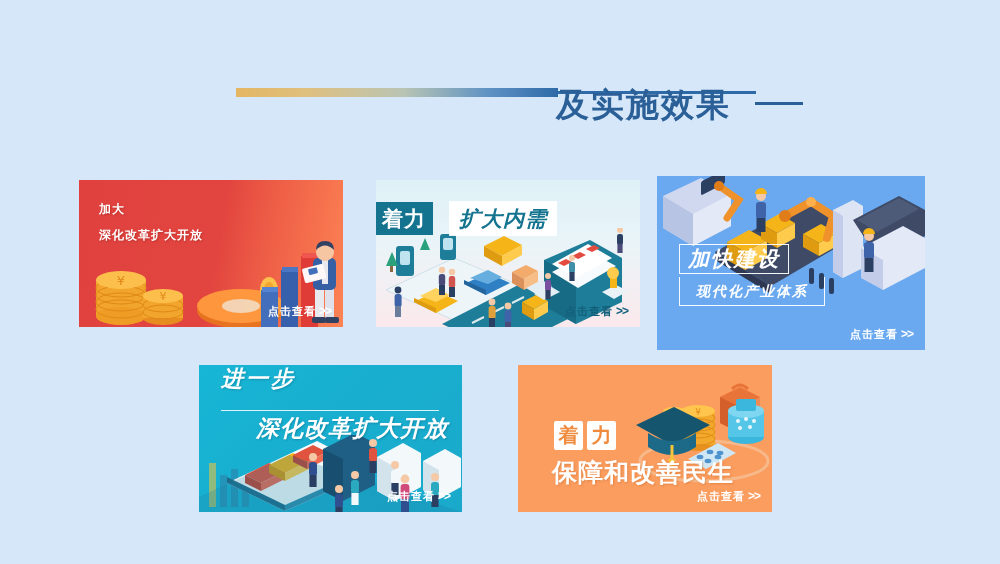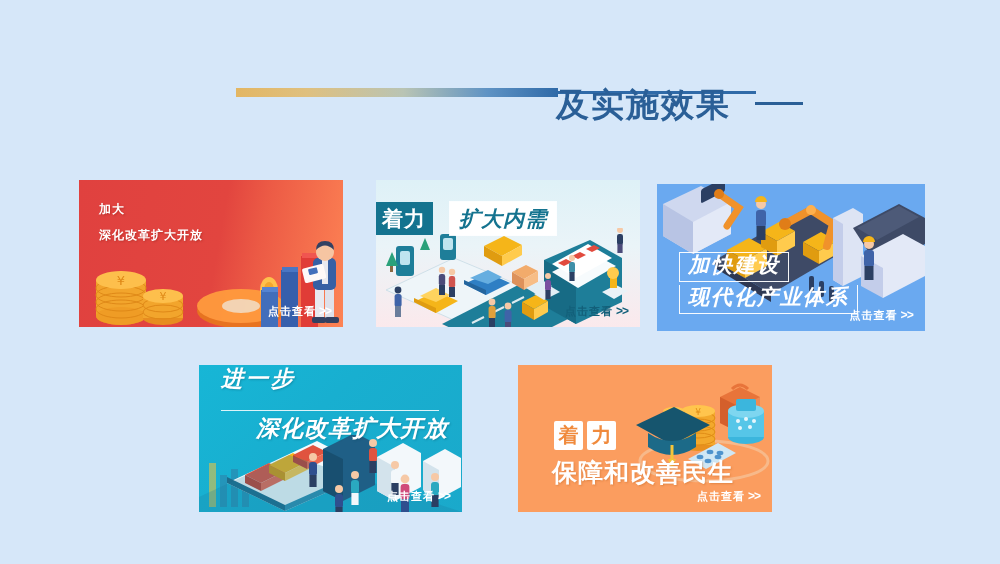--- a/index.html
+++ b/index.html
@@ -61,27 +61,27 @@
     background:linear-gradient(180deg,#def1f7 0%,#eaf4f8 45%,#fbe9ec 100%);margin-left:16px;}
   #card2 .c2-box1{position:absolute;left:-4px;top:22px;height:33px;
     background:#14738f;color:#fff;font-weight:bold;font-size:21px;line-height:33px;
     padding:0 7px 0 10px;letter-spacing:1px;}
   #card2 .c2-box2{position:absolute;left:74px;top:22px;height:33px;
     background:#ffffff;color:#14738f;font-weight:bold;font-size:21px;line-height:33px;
     padding:0 9px;letter-spacing:1px;box-shadow:0 0 0 1px rgba(255,255,255,.9);font-style:italic;}
   #card2 .card-cta{color:#13607a;}
 
   
-  #card3{left:657px;top:184px;width:268px;height:147px;background:#6aa9f0;font-family:Liberation Mono, monospace;}
+  #card3{left:657px;top:176px;width:268px;height:174px;background:#6aa9f0;}
   #card3 .c3-l1{position:absolute;left:22px;top:68px;
     border:1.5px solid rgba(255,255,255,.95);padding:1px 8px;
     color:#fff;font-weight:bold;font-style:italic;font-size:21px;line-height:26px;letter-spacing:2px;}
   #card3 .c3-l2{position:absolute;left:22px;top:101px;
-    border:1.5px solid rgba(255,255,255,.95);border-top:none;padding:1px 8px;
-    color:#fff;font-weight:bold;font-style:italic;font-size:21px;line-height:26px;letter-spacing:2px;}
+    border:1.5px solid rgba(255,255,255,.95);border-top:none;padding:1px 16px;
+    color:#fff;font-weight:bold;font-style:italic;font-size:14px;line-height:26px;letter-spacing:2px;}
   #card3 .card-cta{color:#ffffff;}
 
   
   #card4{left:199px;top:365px;width:263px;height:147px;
     background:linear-gradient(135deg,#17b6d6 0%,#18afd0 40%,#1aa9cb 100%);}
   #card4 .c4-l1{position:absolute;left:22px;top:0;color:#fff;font-weight:bold;font-style:italic;
     font-size:22px;line-height:28px;letter-spacing:3px;text-shadow:1px 1px 2px rgba(0,70,90,.3);}
   #card4 .c4-line{position:absolute;left:22px;top:45px;width:218px;height:1px;background:rgba(255,255,255,.85);}
   #card4 .c4-l2{position:absolute;left:22px;top:48px;color:#fff;font-weight:bold;font-style:italic;
     font-size:23px;line-height:30px;letter-spacing:1px;text-shadow:1px 1px 2px rgba(0,70,90,.3);margin-left:35px;}

